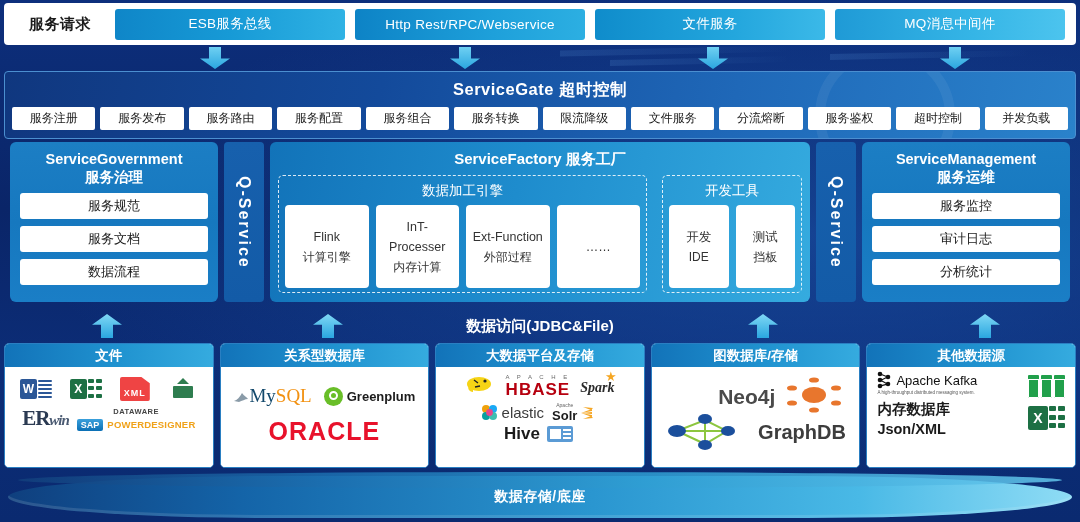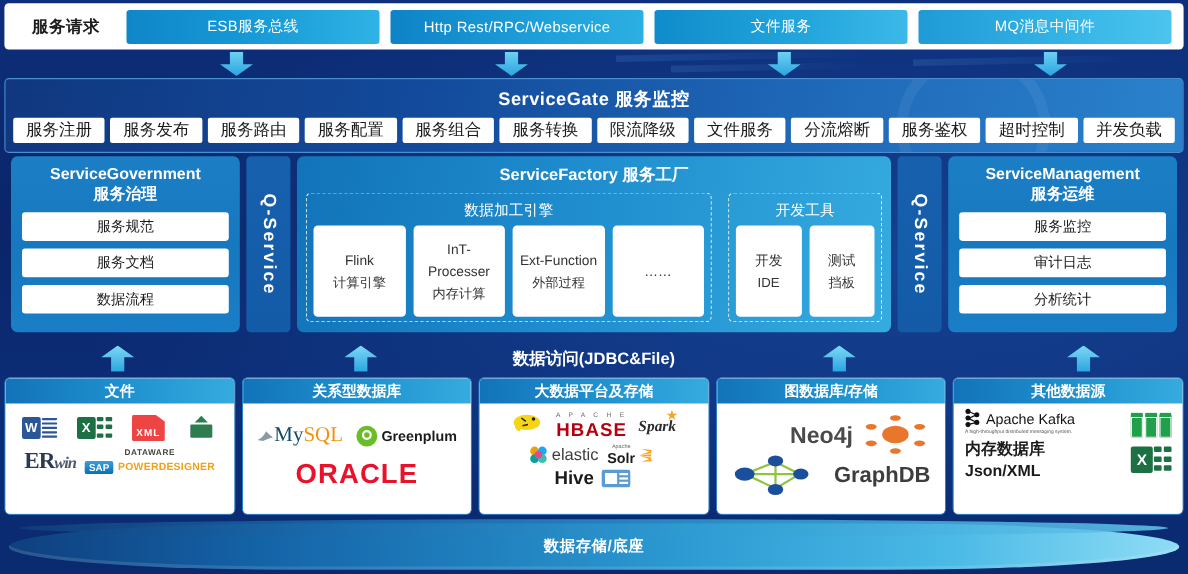--- a/index.html
+++ b/index.html
@@ -56,21 +56,21 @@
   .gate-title{
     text-align:center;color:#fff;font-weight:bold;font-size:16.5px;
     padding-top:7px;letter-spacing:.5px;position:relative;z-index:2;
   }
   .gate-items{
     display:flex;gap:5px;padding:6px 7px 0 7px;position:relative;z-index:2;
   }
   .gate-item{
     flex:1 1 0;height:23px;background:#fff;border-radius:2px;
     display:flex;align-items:center;justify-content:center;
-    font-size:15px;color:#1a1a1a;white-space:nowrap;font-family:Liberation Serif, serif;
+    font-size:12px;color:#1a1a1a;white-space:nowrap;font-family:Liberation Serif, serif;
   }
   .gate-globe{
     position:absolute;right:120px;top:-26px;width:120px;height:120px;border-radius:50%;
     border:10px solid rgba(255,255,255,.06);
   }
 
   
   .mid{position:absolute;left:4px;top:142px;width:1072px;height:166px;}
 
   .gov,.mgmt{
@@ -225,21 +225,21 @@
 
   <div class="arrow-band">
     <div class="arrow-down" style="left:200px;"></div>
     <div class="arrow-down" style="left:450px;"></div>
     <div class="arrow-down" style="left:698px;"></div>
     <div class="arrow-down" style="left:940px;"></div>
   </div>
 
   <div class="gate">
     <div class="gate-globe"></div>
-    <div class="gate-title">ServiceGate  服务监控</div>
+    <div class="gate-title">ServiceGate  超时控制</div>
     <div class="gate-items">
       <div class="gate-item">服务注册</div>
       <div class="gate-item">服务发布</div>
       <div class="gate-item">服务路由</div>
       <div class="gate-item">服务配置</div>
       <div class="gate-item">服务组合</div>
       <div class="gate-item">服务转换</div>
       <div class="gate-item">限流降级</div>
       <div class="gate-item">文件服务</div>
       <div class="gate-item">分流熔断</div>

